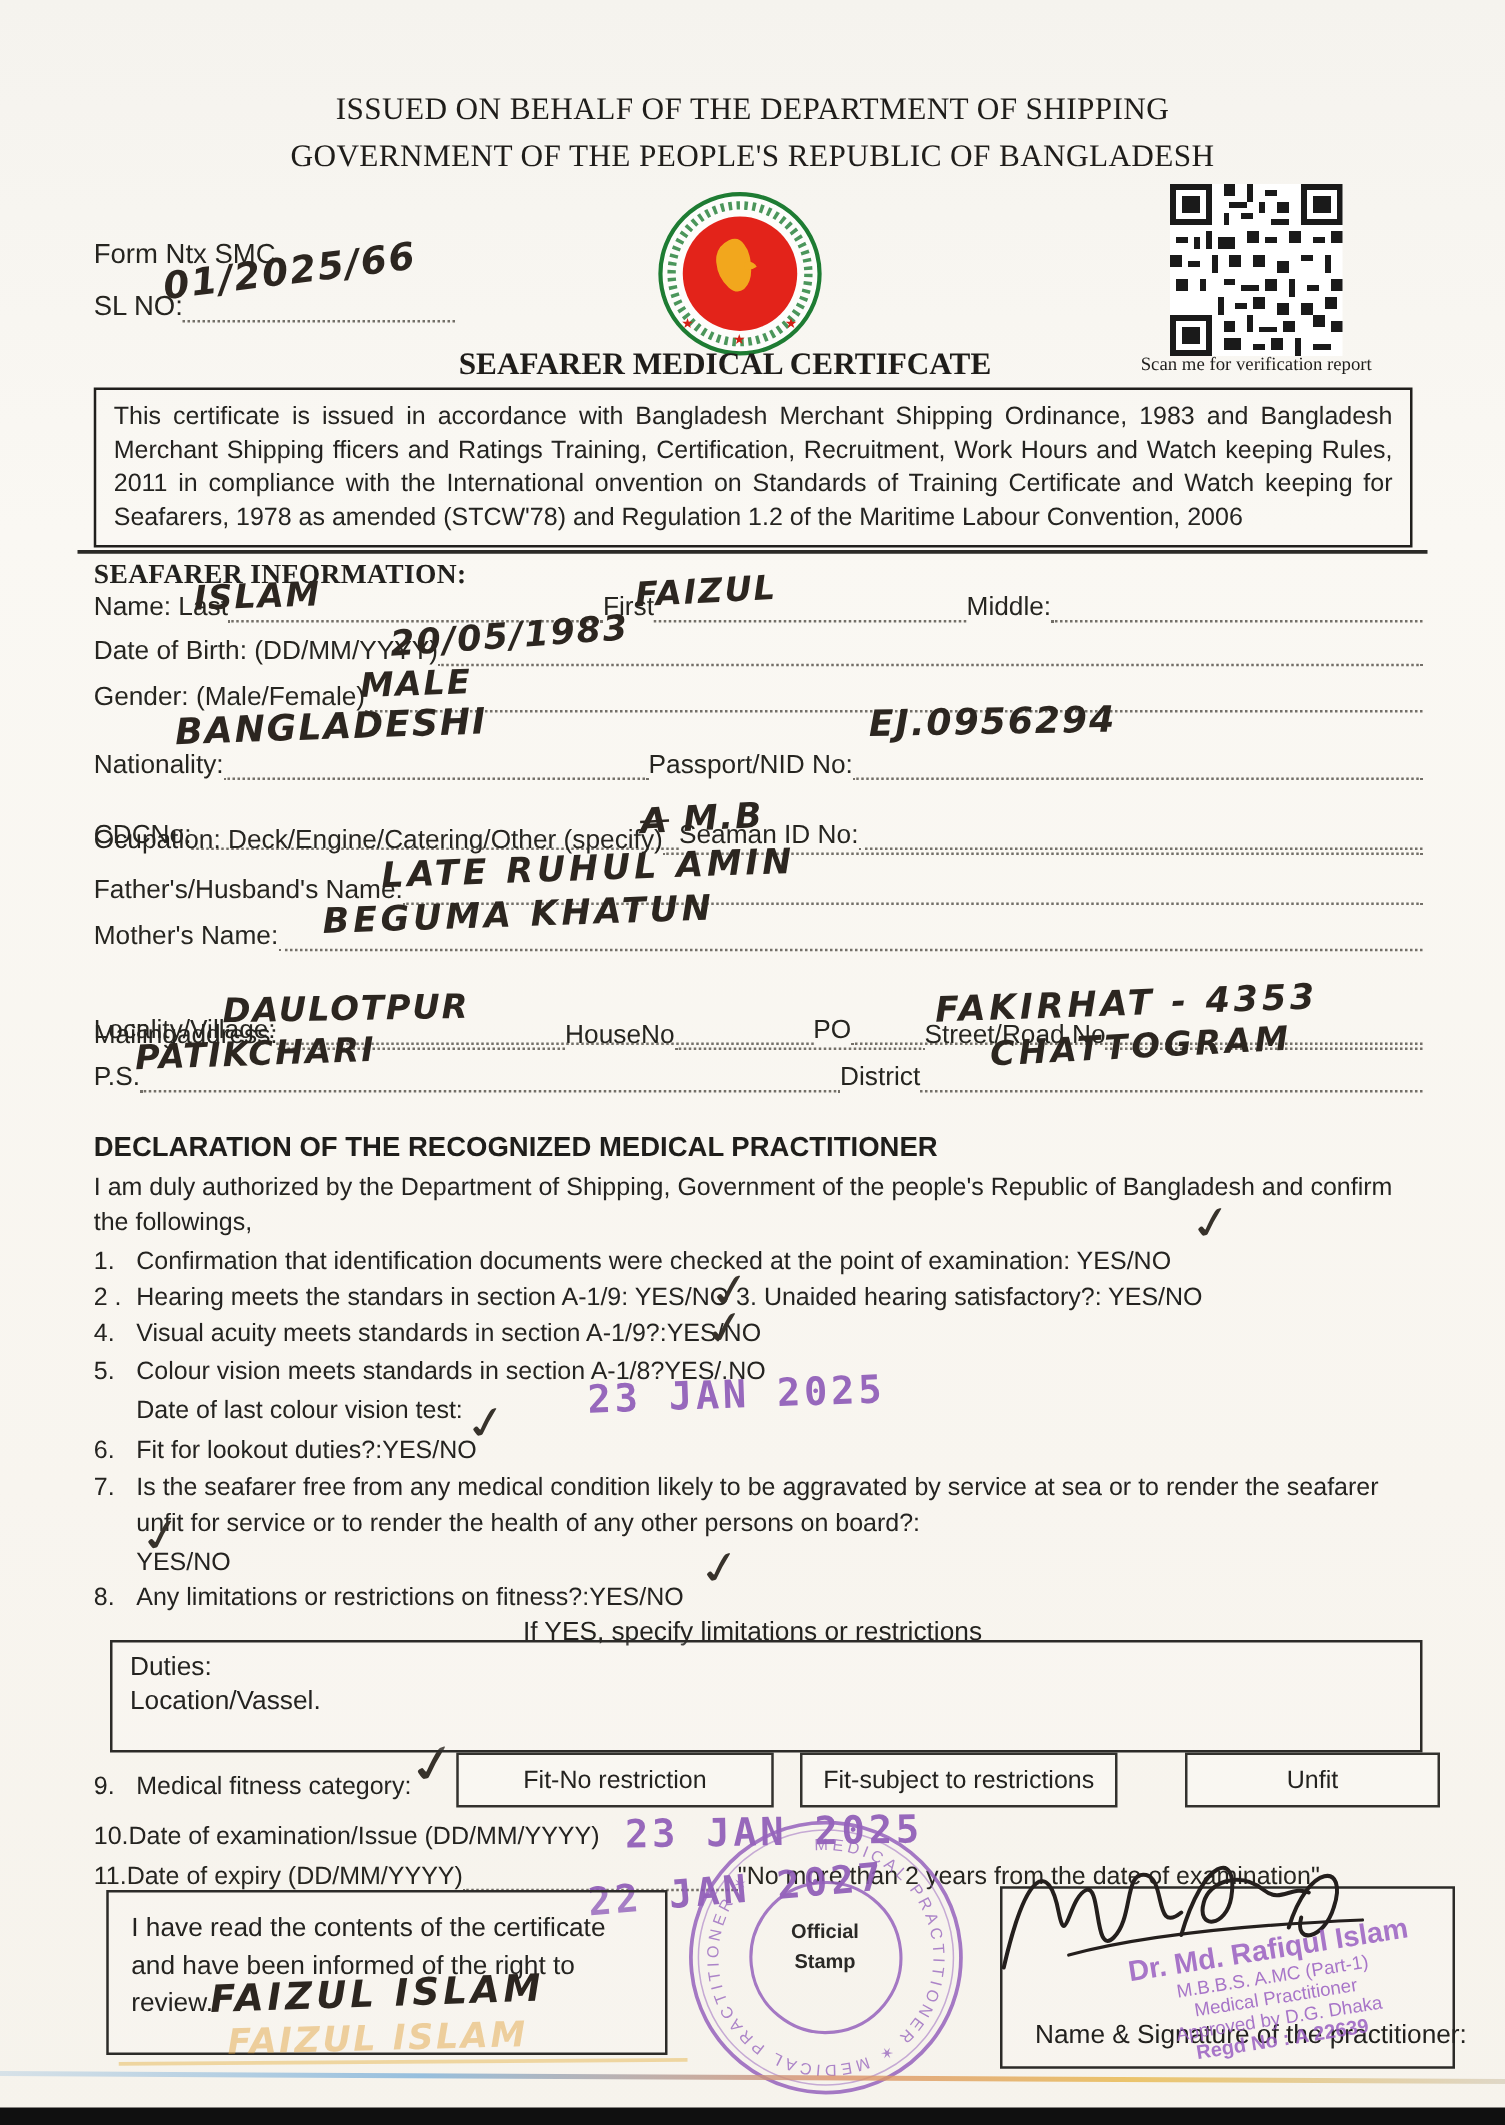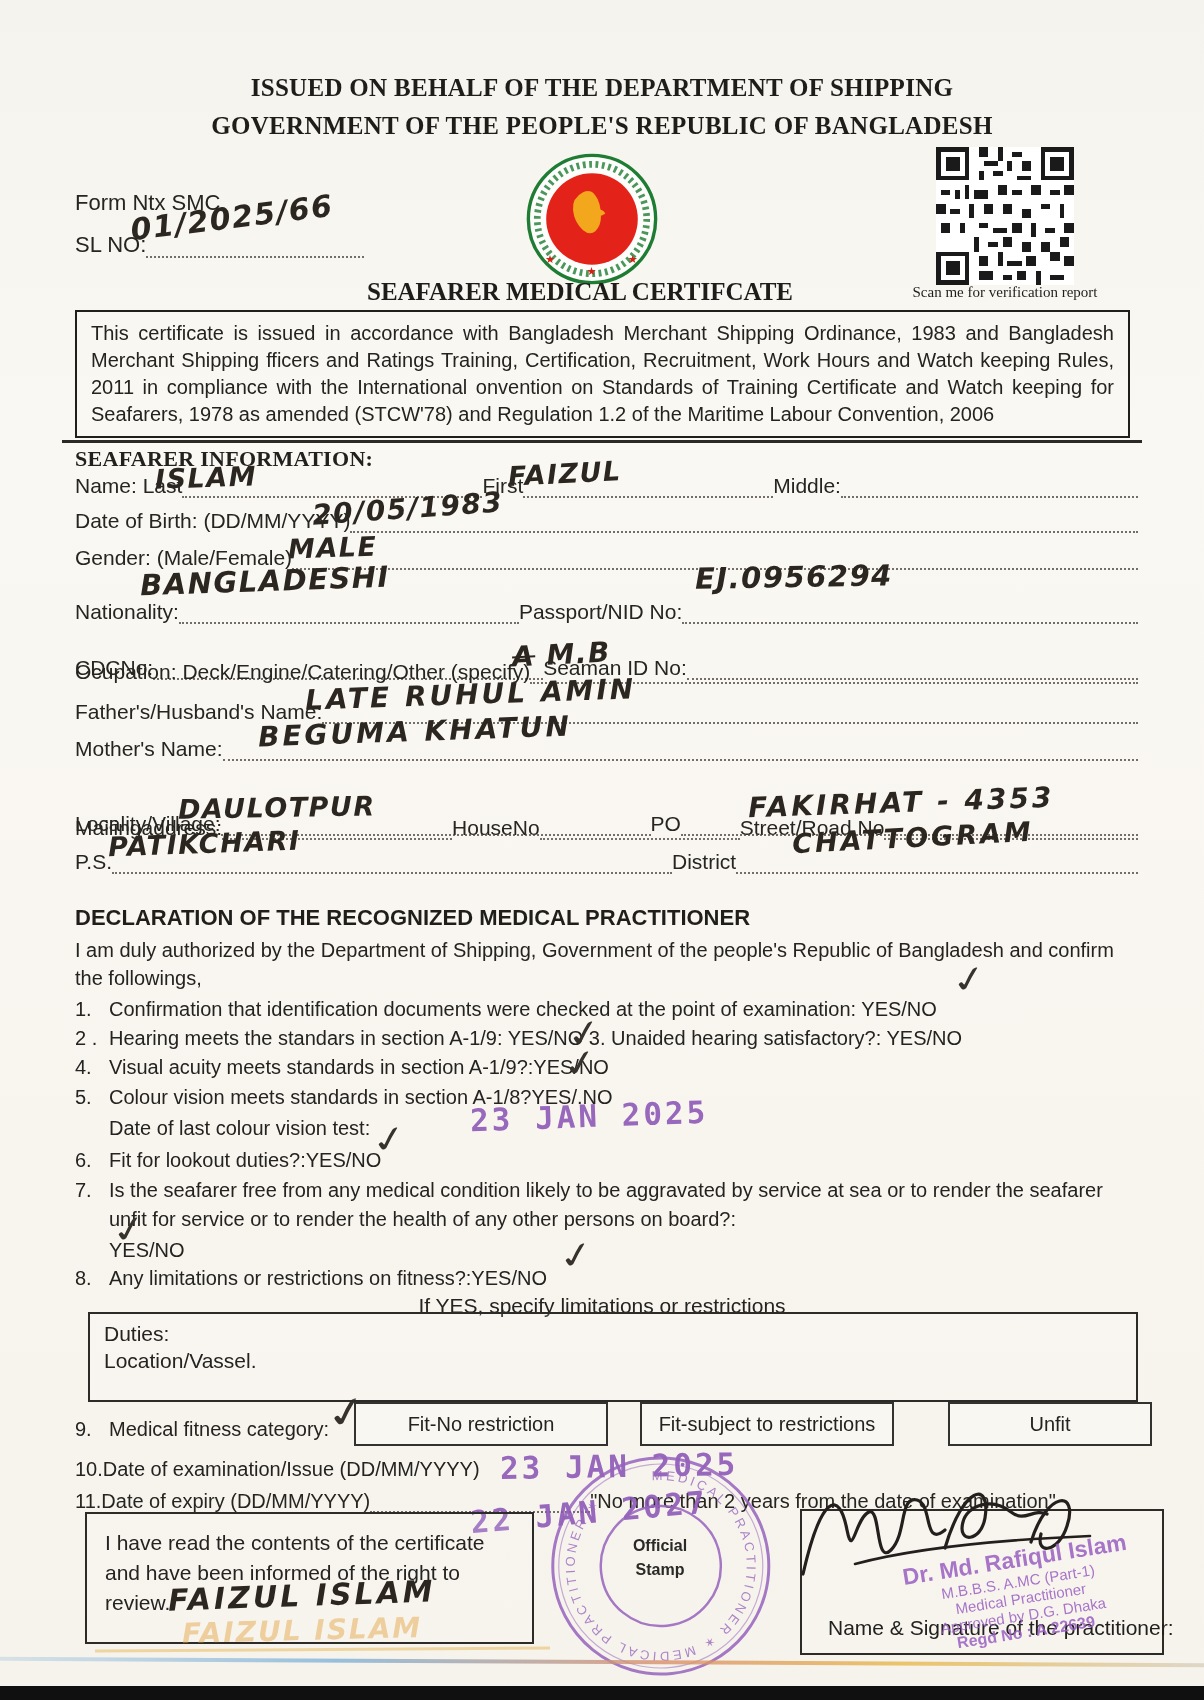--- a/index.html
+++ b/index.html
@@ -1,21 +1,21 @@
 <!DOCTYPE html>
 <html><head>
 <meta charset="utf-8">
 <style>
   html,body{margin:0;padding:0;background:#e8e6e0;}
   #page{position:relative;width:1204px;height:1700px;margin:0 auto;overflow:hidden;
     background:linear-gradient(180deg,#f5f3ee 0%,#faf8f3 25%,#f8f5ef 70%,#f6f3ec 100%);
     font-family:"Liberation Sans",sans-serif;color:#22211e;}
   .serif{font-family:"Liberation Serif",serif;}
   .abs{position:absolute;}
-  .hdr{left:0;right:0;text-align:center;font-weight:bold;font-size:25px;letter-spacing:.3px;color:#1f1d1a;}
+  .hdr{left:0;right:0;text-align:center;font-weight:normal;font-size:25px;letter-spacing:.3px;color:#1f1d1a;}
   .lbl{white-space:nowrap;font-size:21px;color:#262520;}
   .row{position:absolute;left:75px;right:66px;display:flex;align-items:flex-end;}
   .dots{border-bottom:2px dotted rgba(70,66,58,.75);height:20px;}
   .grow{flex:1;}
   .hw{position:absolute;font-family:"DejaVu Sans",sans-serif;font-style:italic;font-weight:bold;
       color:#2c2620;letter-spacing:1.5px;white-space:nowrap;}
   .chk{position:absolute;font-family:"DejaVu Sans",sans-serif;font-size:34px;font-weight:bold;
       color:#37322b;transform:rotate(-14deg) scaleX(1.25);line-height:1;}
   .stampdate{position:absolute;font-family:"DejaVu Sans Mono",monospace;font-weight:bold;font-size:31px;
       letter-spacing:3px;color:#8a55b5;opacity:.88;white-space:nowrap;}
@@ -220,21 +220,21 @@
     <div style="padding:6px 14px;font-size:21px;line-height:27px;color:#242320;">
       <div>Duties:</div>
       <div>Location/Vassel.</div>
     </div>
   </div>
 
   <div class="abs" style="left:75px;top:1418px;font-size:20px;color:#242320;display:flex;">
     <span class="inum" style="width:34px;">9.</span>
     <span>Medical fitness category:</span>
   </div>
-  <div class="fitbox" style="left:354px;top:1402px;width:250px;">Fit-No restriction</div>
+  <div class="fitbox" style="left:365px;top:1402px;width:250px;">Fit-No restriction</div>
   <div class="fitbox" style="left:640px;top:1402px;width:250px;">Fit-subject to restrictions</div>
   <div class="fitbox" style="left:948px;top:1402px;width:200px;">Unfit</div>
 
   <div class="abs" style="left:75px;top:1458px;font-size:20px;color:#242320;">10.Date of examination/Issue (DD/MM/YYYY)</div>
   <div class="stampdate" style="left:500px;top:1448px;transform:rotate(-1deg);">23 JAN 2025</div>
 
   <div class="row" style="top:1490px;right:66px;">
     <span class="lbl" style="font-size:20px;">11.Date of expiry (DD/MM/YYYY)</span>
     <span class="dots" style="width:220px;"></span>
     <span class="lbl" style="font-size:20px;">"No more than 2 years from the date of examination"</span>

